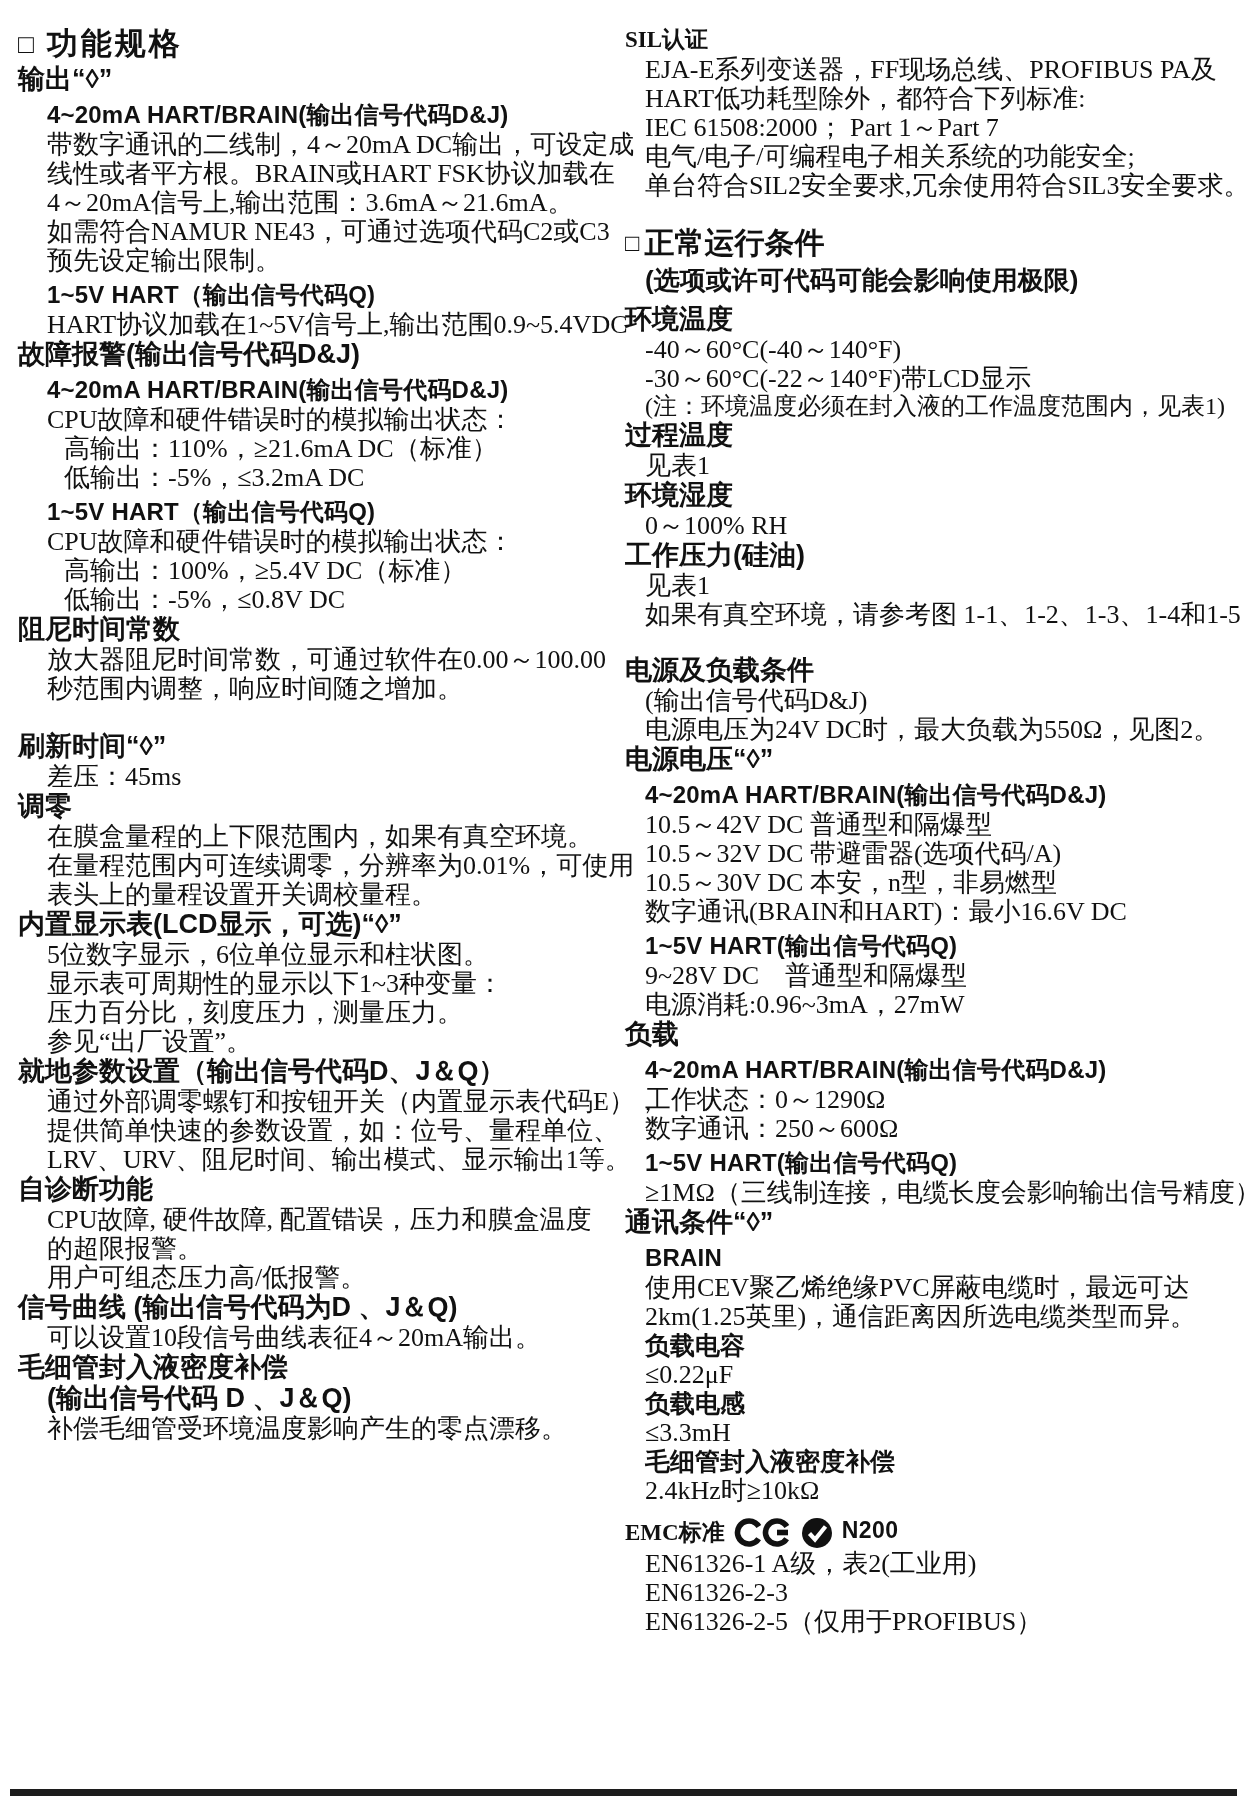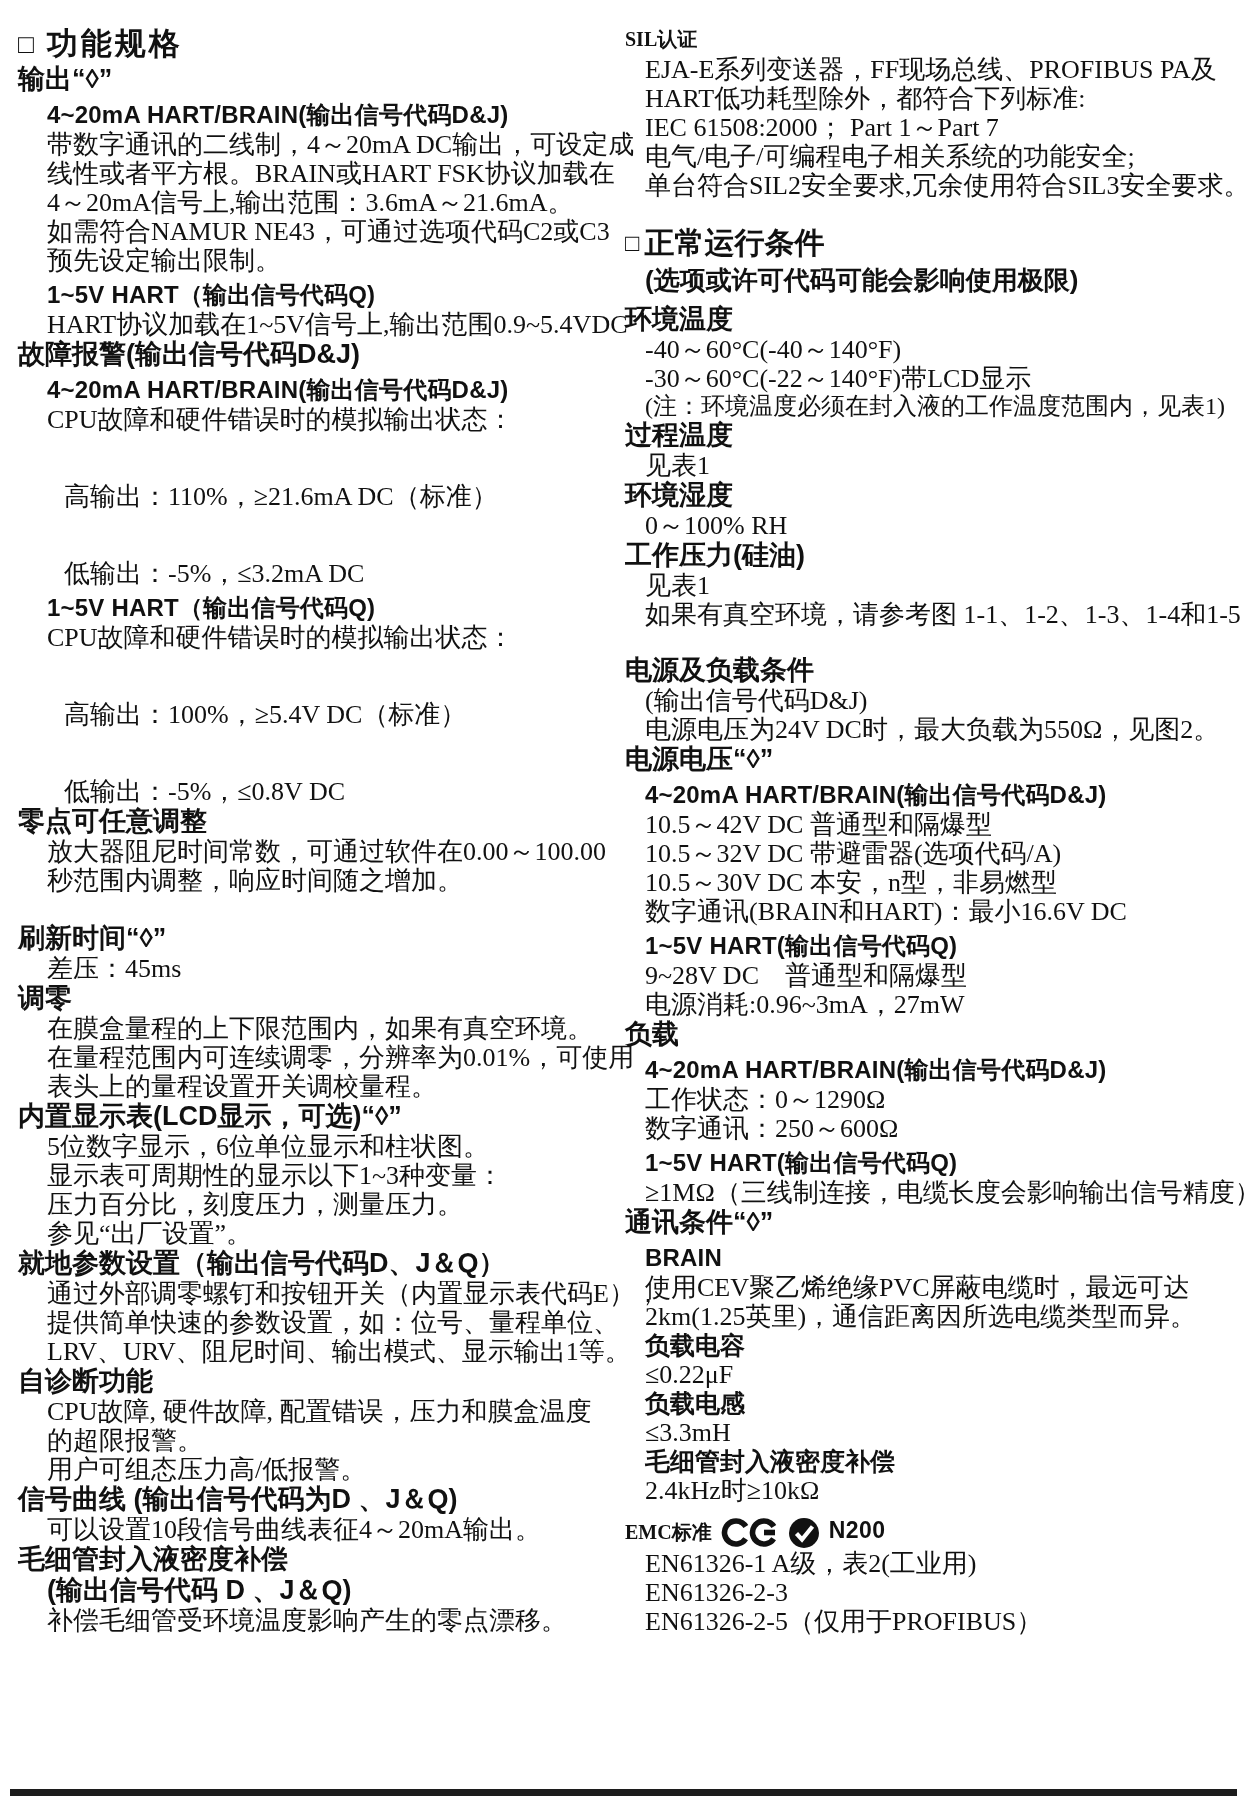--- a/index.html
+++ b/index.html
@@ -10,30 +10,30 @@
   #col-right{left:625px;width:623px;}
 
   
   .b{font-family:"Liberation Serif","DejaVu Serif",serif;font-size:26px;line-height:29px;white-space:nowrap;}
   .n{font-family:"Liberation Serif","DejaVu Serif",serif;font-size:24px;line-height:27px;white-space:nowrap;}
 
   
   .h{font-family:"Liberation Sans","DejaVu Sans",sans-serif;font-weight:700;font-size:27px;line-height:31px;white-space:nowrap;}
   .h.m0{margin-top:0;}
   
-  .hs{font-family:"Liberation Serif","DejaVu Serif",serif;font-weight:700;font-size:20px;line-height:31px;margin-top:13px;white-space:nowrap;}
+  .hs{font-family:"Liberation Serif","DejaVu Serif",serif;font-weight:700;font-size:23px;line-height:31px;margin-top:13px;white-space:nowrap;}
   .hs.m0{margin-top:0;}
   
   .g{font-family:"Liberation Sans","DejaVu Sans",sans-serif;font-weight:700;font-size:24px;line-height:29px;margin-top:5px;margin-bottom:1px;white-space:nowrap;letter-spacing:0.2px;}
   
   .sh{font-family:"Liberation Sans","DejaVu Sans",sans-serif;font-weight:700;font-size:25px;line-height:29px;white-space:nowrap;}
 
   
   #col-left .i{padding-left:29px;}
-  #col-left .i2{padding-left:46px;margin-top:48px;}
+  #col-left .i2{padding-left:46px;}
   #col-right .i{padding-left:20px;}
 
   
   .t{display:flex;align-items:center;gap:13px;font-family:"Liberation Sans","DejaVu Sans",sans-serif;font-weight:700;font-size:31px;line-height:40px;letter-spacing:3px;white-space:nowrap;}
   .t .sq{font-size:26px;letter-spacing:0;font-weight:400;}
   .t2{display:flex;align-items:center;gap:5px;font-family:"Liberation Sans","DejaVu Sans",sans-serif;font-weight:700;font-size:30px;line-height:38px;margin-top:24px;white-space:nowrap;}
   .t2 .sq{font-size:24px;font-weight:400;}
   .t2sub{font-family:"Liberation Sans","DejaVu Sans",sans-serif;font-weight:700;font-size:26px;line-height:32px;margin:2px 0 8px;white-space:nowrap;}
 
   .m26{margin-top:26px;}
@@ -75,21 +75,21 @@
       <div class="b i">CPU故障和硬件错误时的模拟输出状态：</div>
       <div class="b i2">高输出：110%，≥21.6mA DC（标准）</div>
       <div class="b i2">低输出：-5%，≤3.2mA DC</div>
       <div class="g i">1~5V HART（输出信号代码Q)</div>
       <div class="b i">CPU故障和硬件错误时的模拟输出状态：</div>
       <div class="b i2">高输出：100%，≥5.4V DC（标准）</div>
       <div class="b i2">低输出：-5%，≤0.8V  DC</div>
     </div>
 
     <div>
-      <div class="h">零点可任意调整</div>
+      <div class="h">阻尼时间常数</div>
       <div class="b i">放大器阻尼时间常数，可通过软件在0.00～100.00</div>
       <div class="b i">秒范围内调整，响应时间随之增加。</div>
     </div>
 
     <div>
       <div class="h m28">刷新时间“◊”</div>
       <div class="b i">差压：45ms</div>
     </div>
 
     <div>

